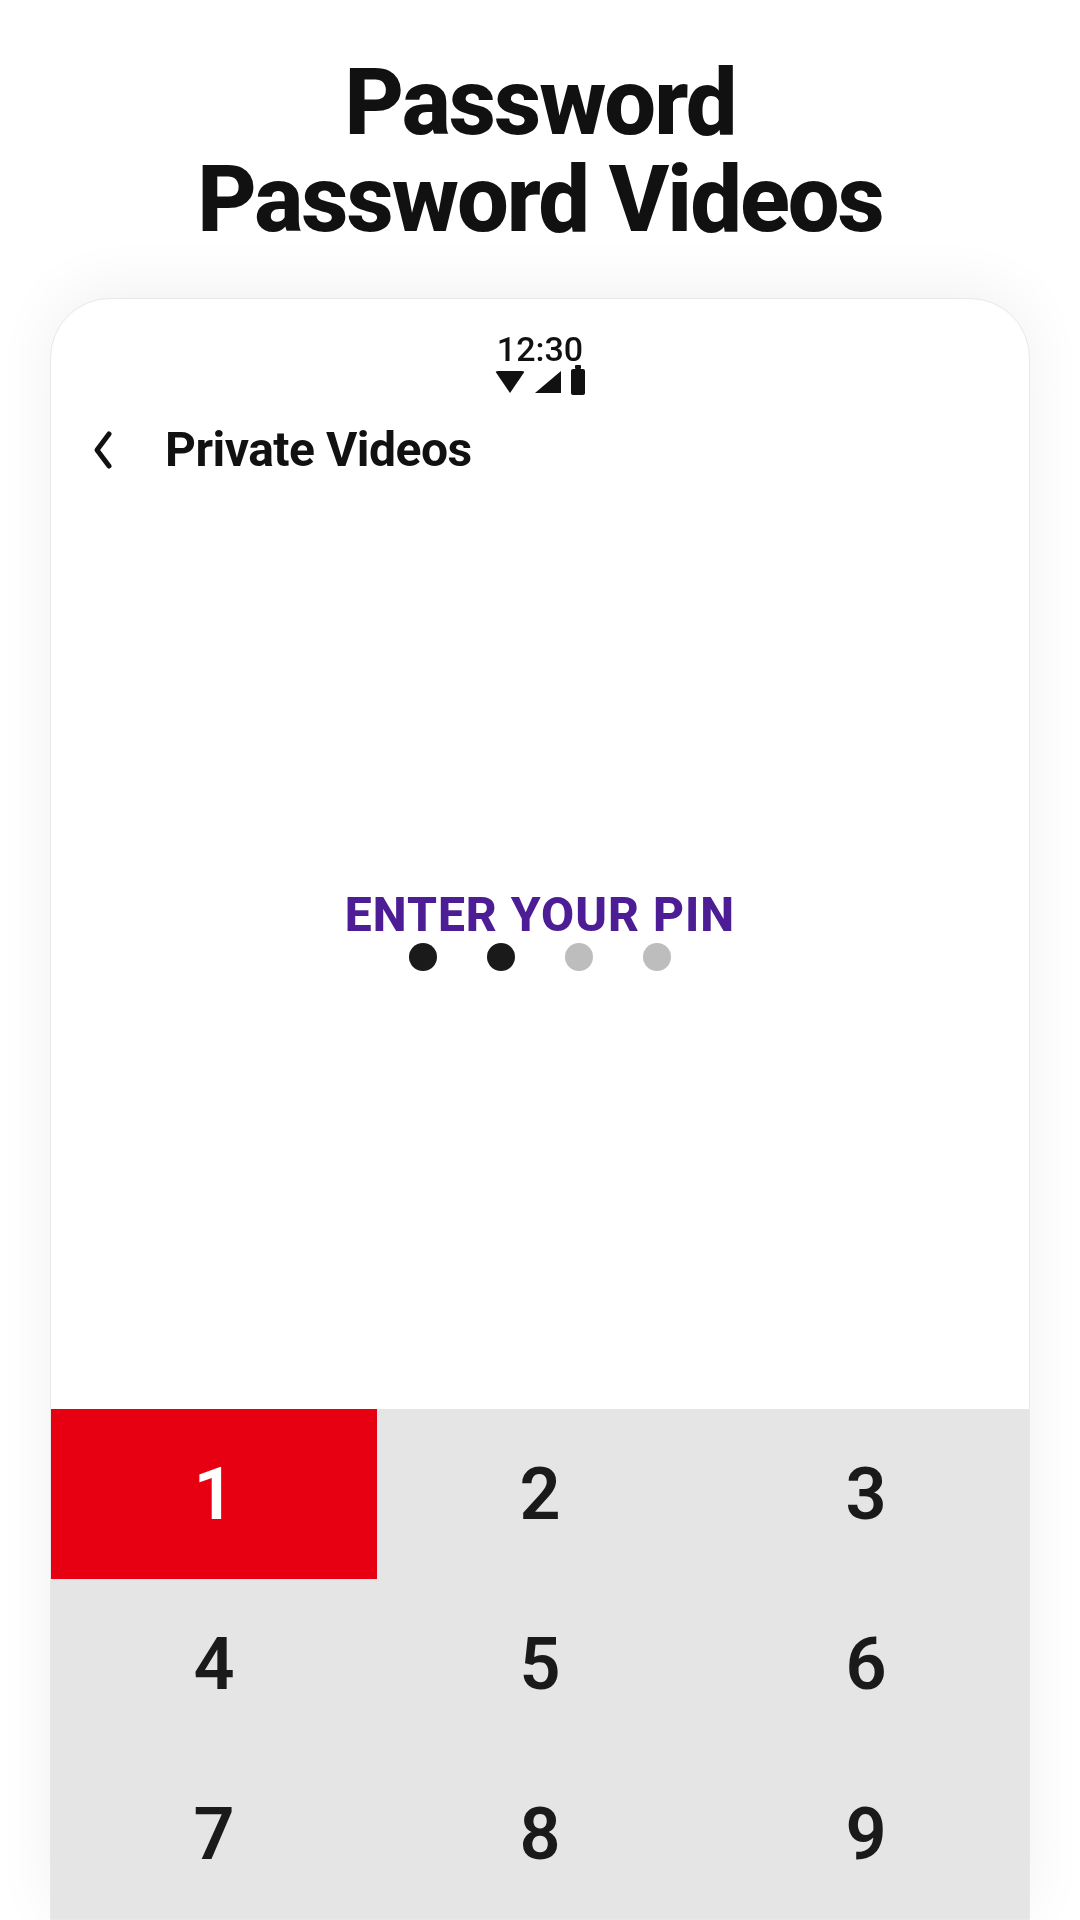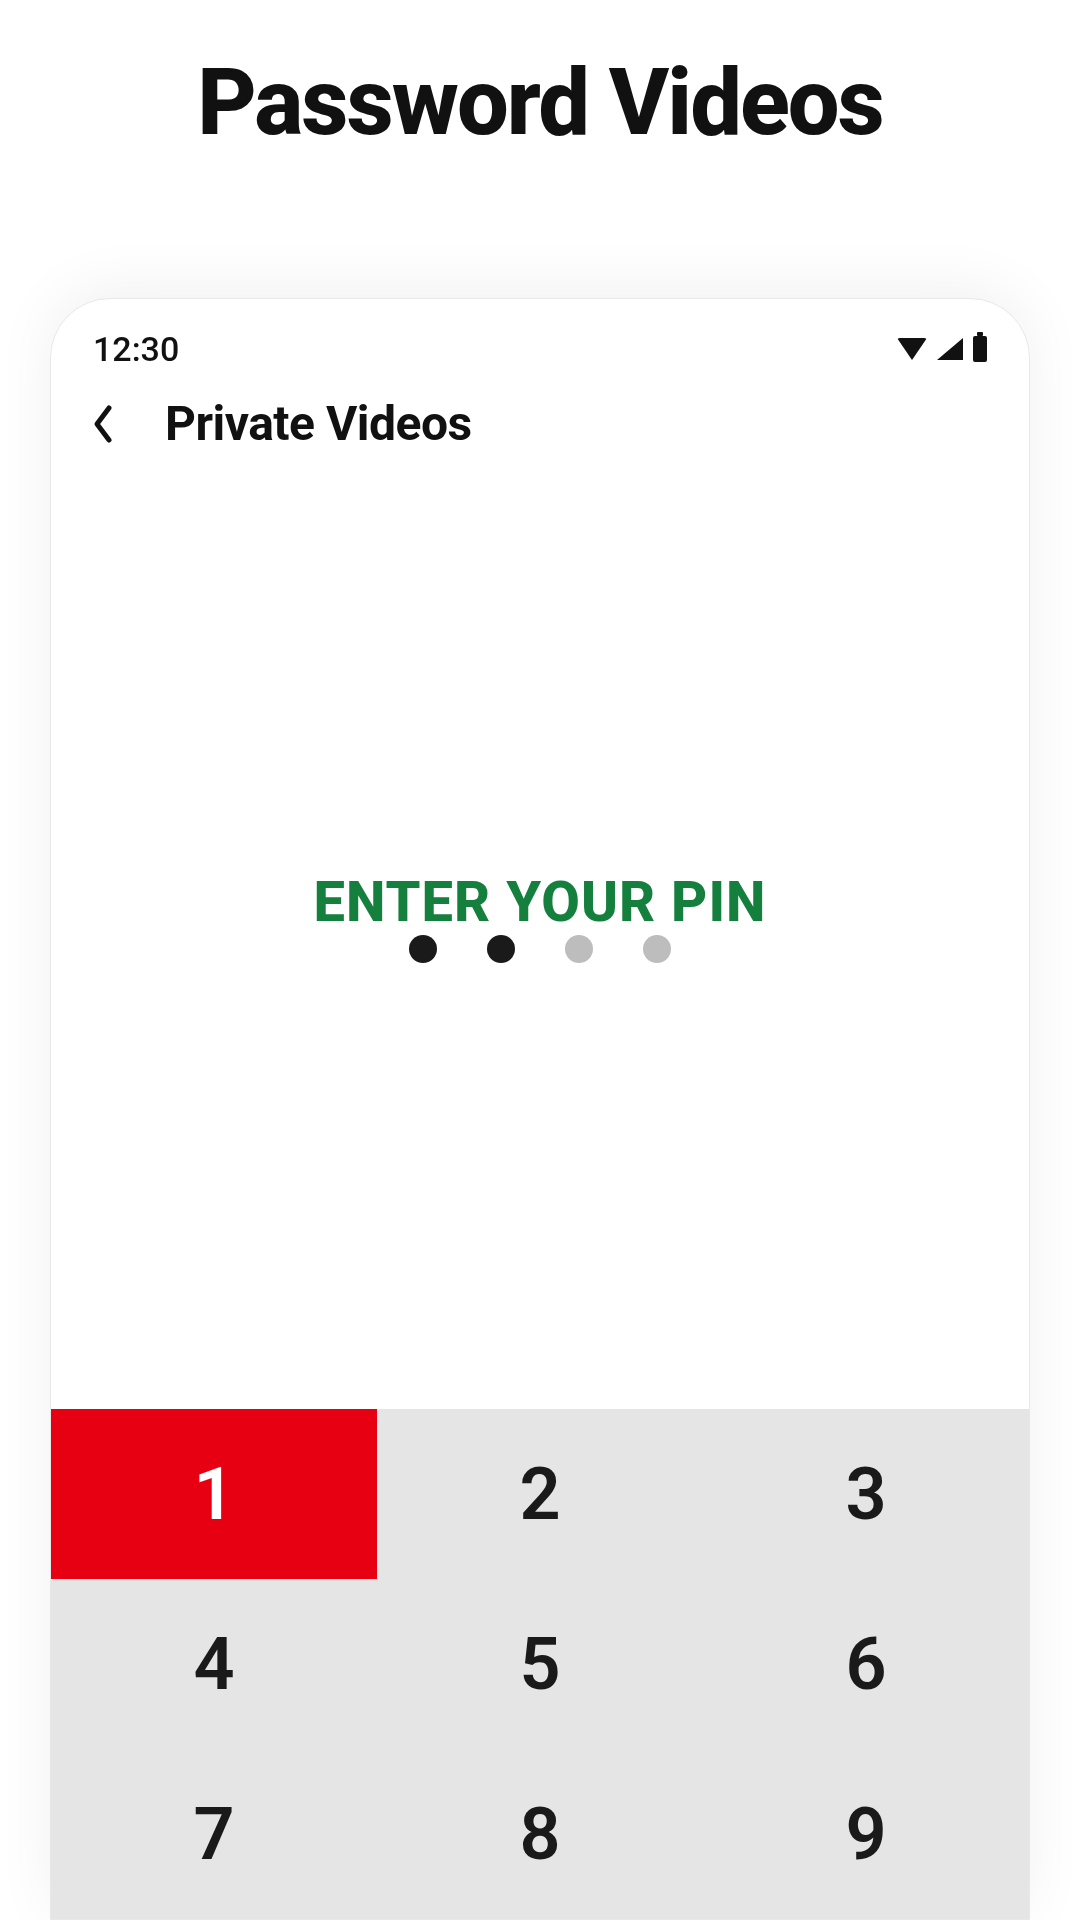--- a/index.html
+++ b/index.html
@@ -44,20 +44,21 @@
     }
 
     .status-bar {
       display: flex;
       justify-content: space-between;
       align-items: center;
       padding: 30px 42px 6px 42px;
       font-size: 34px;
       font-weight: 500;
       color: #111111;
+      flex-direction: column;
     }
 
     .status-icons {
       display: flex;
       align-items: center;
       gap: 10px;
     }
 
     .wifi-icon {
       width: 0;
@@ -125,23 +126,23 @@
     .pin-area {
       flex: 1;
       display: flex;
       flex-direction: column;
       align-items: center;
       justify-content: center;
       padding-bottom: 40px;
     }
 
     .pin-prompt {
-      font-size: 56px;
+      font-size: 48px;
       font-weight: 800;
-      color: #15803d;
+      color: #4c1d95;
       letter-spacing: 1px;
     }
 
     .pin-dots {
       display: flex;
       gap: 50px;
     }
 
     .pin-dot {
       width: 28px;
@@ -175,20 +176,21 @@
 
     .keypad-key.active {
       background: #e60012;
       color: #ffffff;
     }
   </style>
 </head>
 <body>
 
 <div class="marketing-title">
+  <div>Password</div>
   <div>Password Videos</div>
 </div>
 
 <div class="phone-frame">
 
   <div class="status-bar">
     <span>12:30</span>
     <div class="status-icons">
       <span class="wifi-icon"></span>
       <span class="signal-icon"></span>

